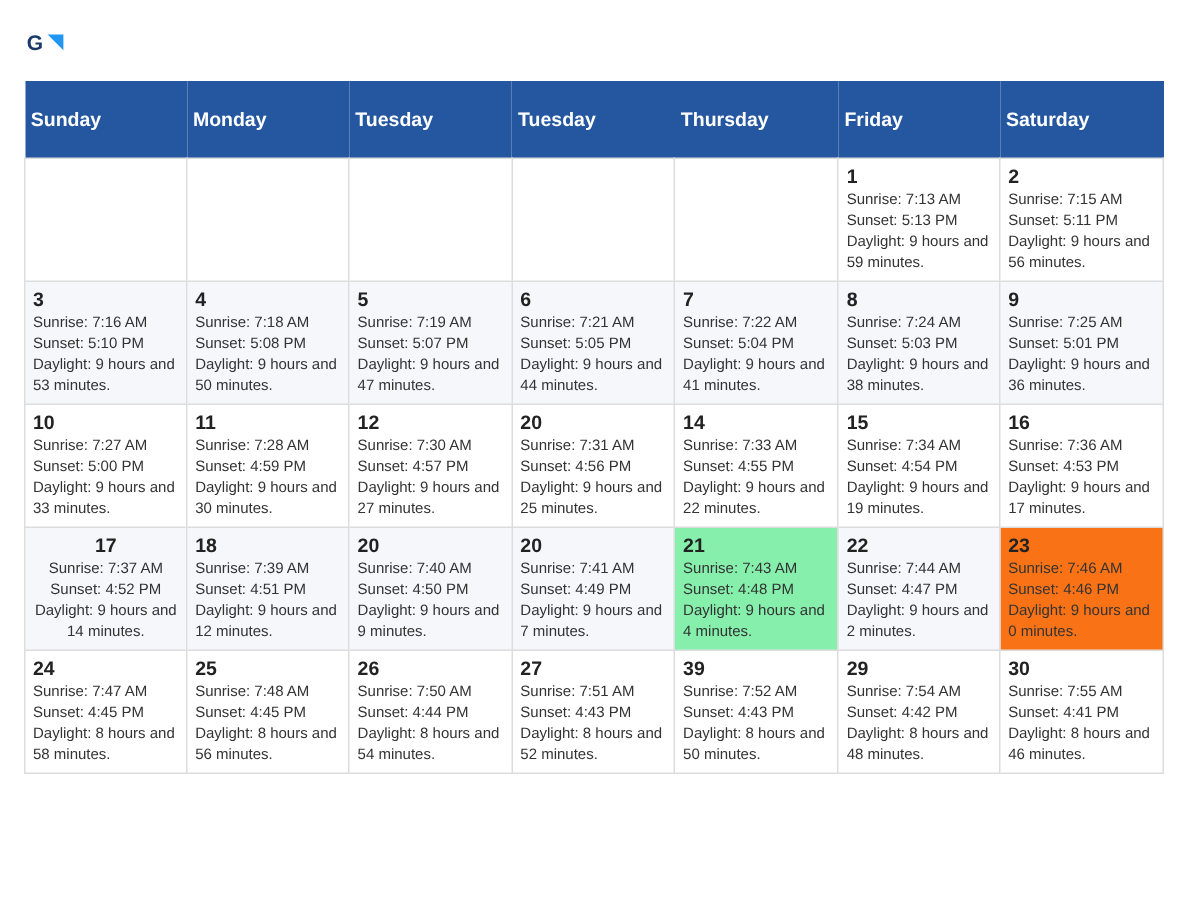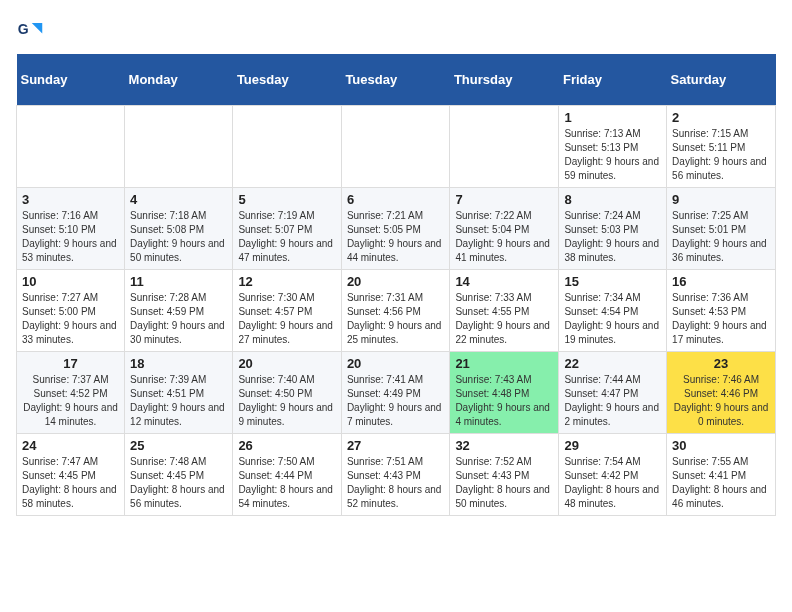--- a/index.html
+++ b/index.html
@@ -209,21 +209,21 @@
           <div class="day-info">Sunrise: 7:41 AM<br>Sunset: 4:49 PM<br>Daylight: 9 hours and 7 minutes.</div>
         </td>
         <td style="background: #86efac; margin-left: 12px;">
           <span class="day-number">21</span>
           <div class="day-info">Sunrise: 7:43 AM<br>Sunset: 4:48 PM<br>Daylight: 9 hours and 4 minutes.</div>
         </td>
         <td style="background: rgb(245, 247, 250);">
           <span class="day-number">22</span>
           <div class="day-info">Sunrise: 7:44 AM<br>Sunset: 4:47 PM<br>Daylight: 9 hours and 2 minutes.</div>
         </td>
-        <td style="background: #fde047; text-align: center;">
+        <td style="background: #f97316;">
           <span class="day-number">23</span>
           <div class="day-info">Sunrise: 7:46 AM<br>Sunset: 4:46 PM<br>Daylight: 9 hours and 0 minutes.</div>
         </td>
       </tr>
       <tr>
         <td>
           <span class="day-number">24</span>
           <div class="day-info">Sunrise: 7:47 AM<br>Sunset: 4:45 PM<br>Daylight: 8 hours and 58 minutes.</div>
         </td>
         <td>
@@ -232,21 +232,21 @@
         </td>
         <td>
           <span class="day-number">26</span>
           <div class="day-info">Sunrise: 7:50 AM<br>Sunset: 4:44 PM<br>Daylight: 8 hours and 54 minutes.</div>
         </td>
         <td>
           <span class="day-number">27</span>
           <div class="day-info">Sunrise: 7:51 AM<br>Sunset: 4:43 PM<br>Daylight: 8 hours and 52 minutes.</div>
         </td>
         <td>
-          <span class="day-number">32</span>
+          <span class="day-number">39</span>
           <div class="day-info">Sunrise: 7:52 AM<br>Sunset: 4:43 PM<br>Daylight: 8 hours and 50 minutes.</div>
         </td>
         <td>
           <span class="day-number">29</span>
           <div class="day-info">Sunrise: 7:54 AM<br>Sunset: 4:42 PM<br>Daylight: 8 hours and 48 minutes.</div>
         </td>
         <td>
           <span class="day-number">30</span>
           <div class="day-info">Sunrise: 7:55 AM<br>Sunset: 4:41 PM<br>Daylight: 8 hours and 46 minutes.</div>
         </td>

